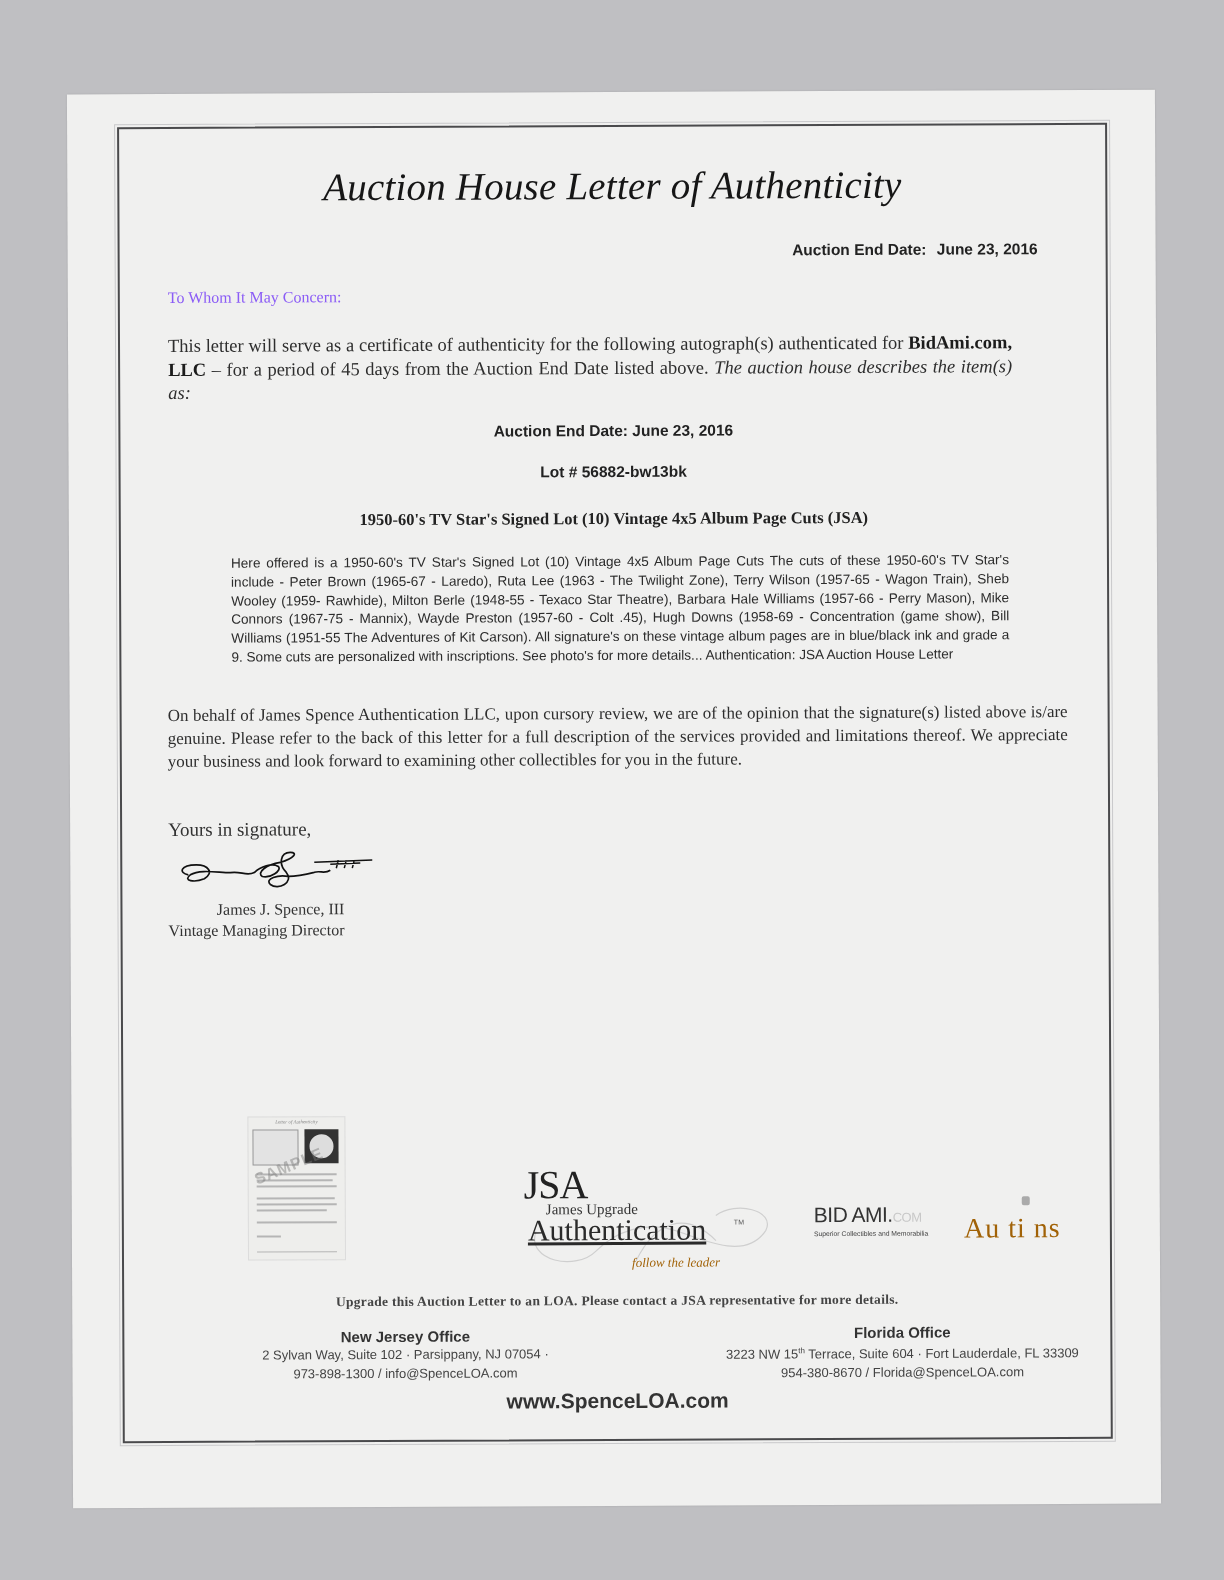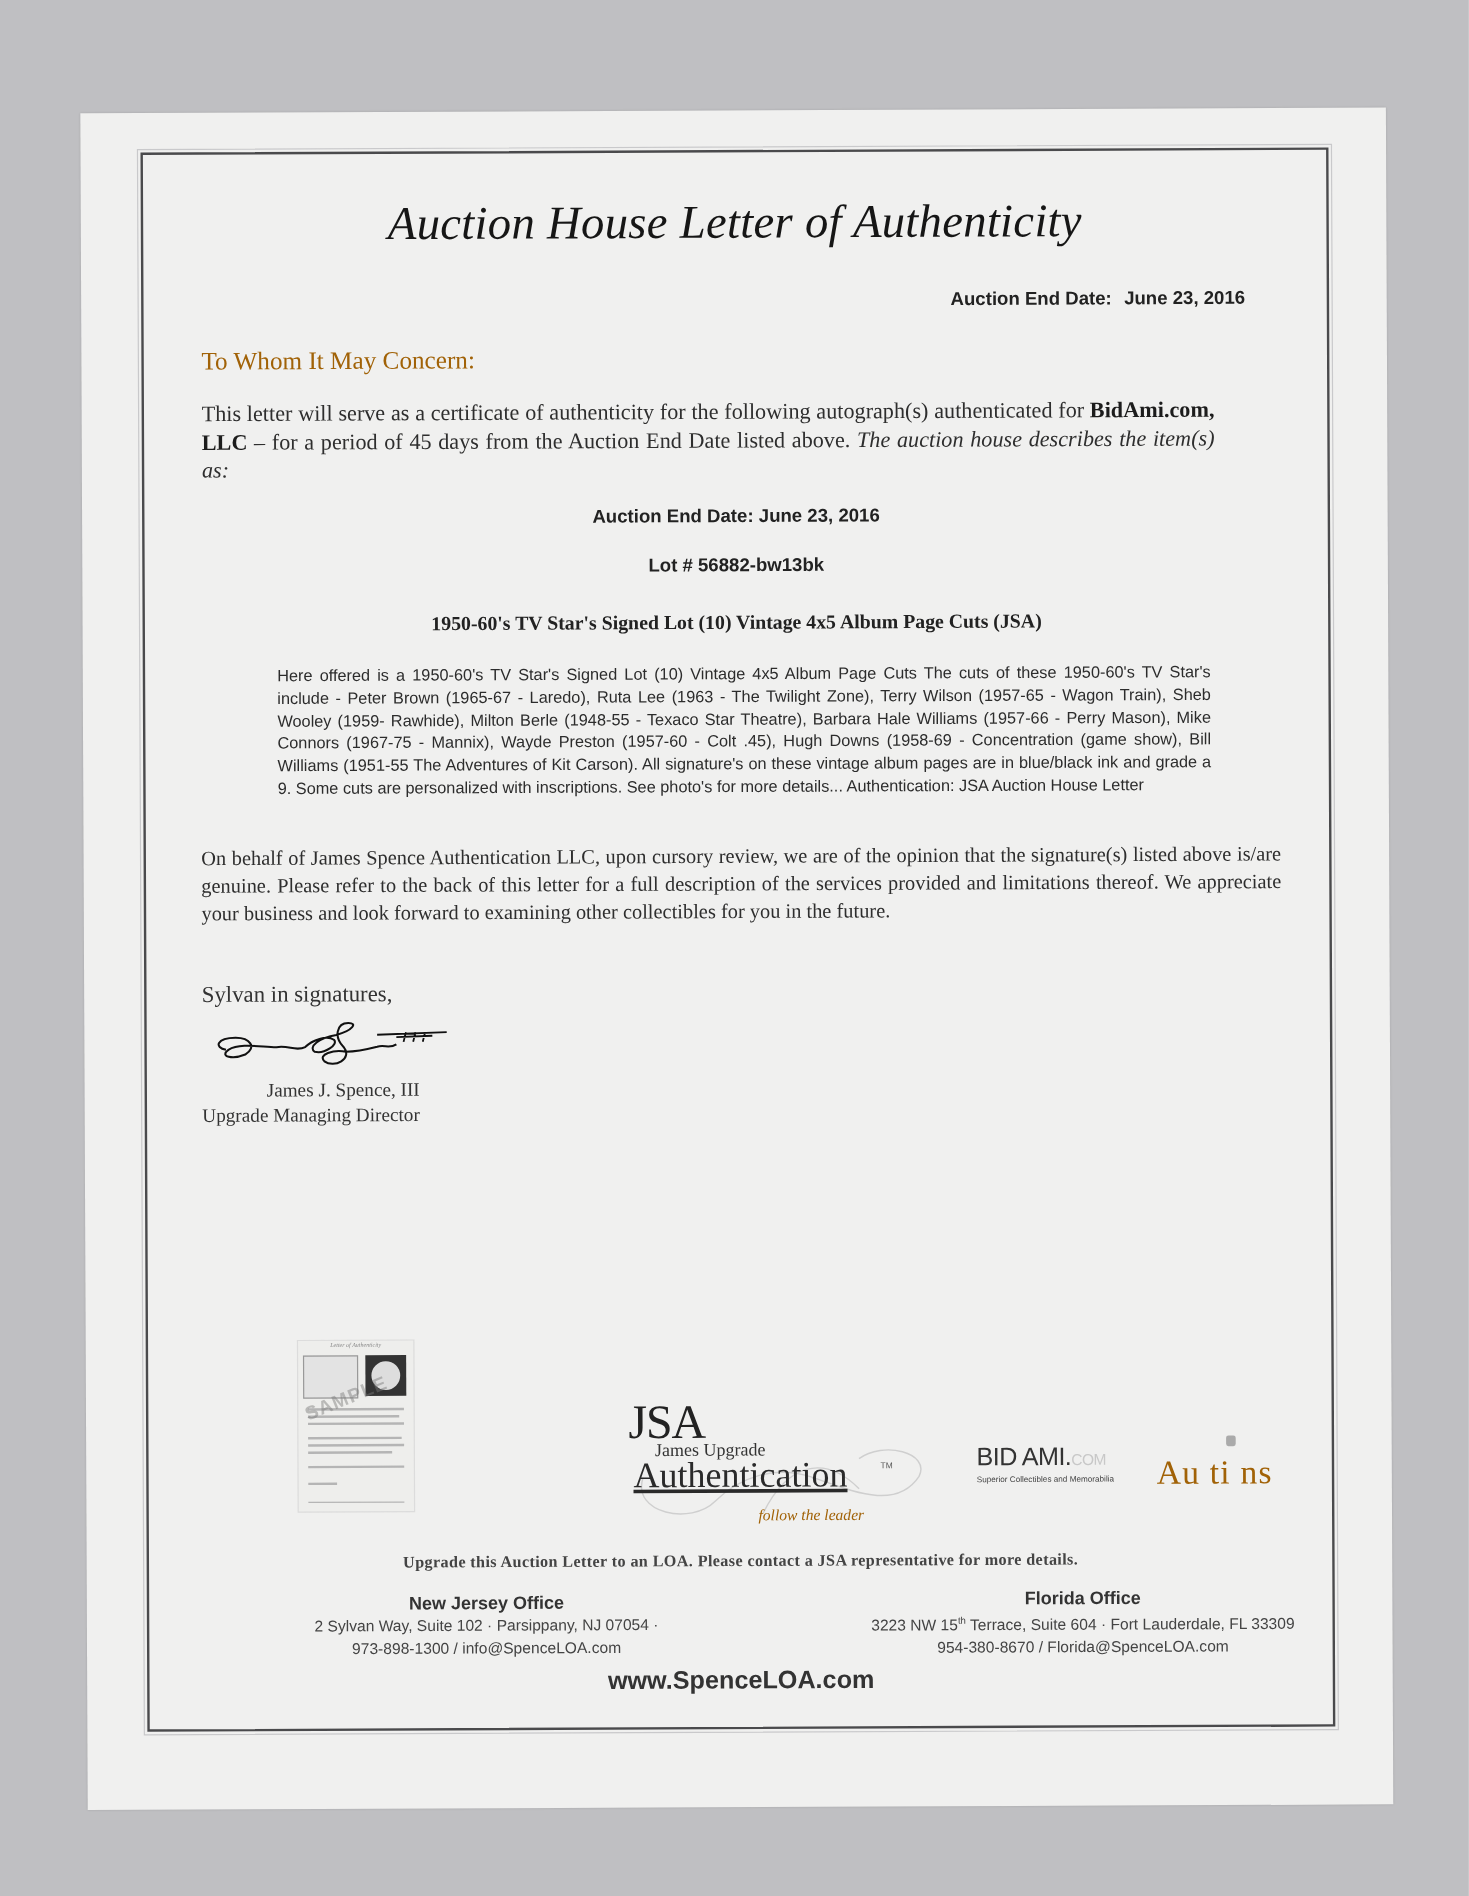--- a/index.html
+++ b/index.html
@@ -25,21 +25,21 @@
   }
   .abs { position:absolute; }
   .title {
     left:0; right:0; top:36px; text-align:center;
     font-family:"Liberation Serif", serif; font-style:italic;
     font-size:39px; color:#161616; letter-spacing:0.2px;
   }
   .sans-bold { font-family:"Liberation Sans", sans-serif; font-weight:bold; color:#222; }
   .end-date-top { right:68px; top:115px; font-size:15.5px; }
   .end-date-top .val { margin-left:6px; }
-  .salutation { left:48px; top:160px; font-size:21px; color:#a16207; }
+  .salutation { left:48px; top:160px; font-size:16px; color:#8b5cf6; }
   .intro { left:48px; top:206px; width:844px; font-size:18.5px; line-height:23.5px; color:#2e2e2e; text-align:justify; }
   .intro b { color:#1c1c1c; }
   .intro i { }
   .center-line { left:0; right:0; text-align:center; }
   .end-date-mid { top:295px; font-size:15.5px; }
   .lot { top:336px; font-size:15.5px; }
   .item-title { top:382px; font-size:16.5px; font-weight:bold; color:#222; }
   .desc {
     left:110px; top:426px; width:778px;
     font-family:"Liberation Sans", sans-serif; font-size:13.6px; line-height:18.8px;
@@ -106,30 +106,30 @@
     </div>
 
     <div class="abs center-line sans-bold lot">Lot # 56882-bw13bk</div>
 
     <div class="abs center-line item-title">1950-60's TV Star's Signed Lot (10) Vintage 4x5 Album Page Cuts (JSA)</div>
 
     <div class="abs desc">Here offered is a 1950-60's TV Star's Signed Lot (10) Vintage 4x5 Album Page Cuts The cuts of these 1950-60's TV Star's include - Peter Brown (1965-67 - Laredo), Ruta Lee (1963 - The Twilight Zone), Terry Wilson (1957-65 - Wagon Train), Sheb Wooley (1959- Rawhide), Milton Berle (1948-55 - Texaco Star Theatre), Barbara Hale Williams (1957-66 - Perry Mason), Mike Connors (1967-75 - Mannix), Wayde Preston (1957-60 - Colt .45), Hugh Downs (1958-69 - Concentration (game show), Bill Williams (1951-55 The Adventures of Kit Carson). All signature's on these vintage album pages are in blue/black ink and grade a 9. Some cuts are personalized with inscriptions. See photo's for more details... Authentication: JSA Auction House Letter</div>
 
     <div class="abs opinion">On behalf of James Spence Authentication LLC, upon cursory review, we are of the opinion that the signature(s) listed above is/are genuine.  Please refer to the back of this letter for a full description of the services provided and limitations thereof.  We appreciate your business and look forward to examining other collectibles for you in the future.</div>
 
-    <div class="abs closing">Sylvan in signatures,</div>
+    <div class="abs closing">Yours in signature,</div>
 
     <svg class="abs signature" viewBox="0 0 200 44">
       <path d="M14 24 C4 22 6 14 22 14 C34 14 40 22 30 28 C20 32 8 30 16 24 C26 18 44 22 56 22 C66 20 72 26 80 22 C86 16 98 12 104 16 C108 20 96 28 88 26 C82 22 92 14 106 12 C120 8 124 2 116 2 C106 2 104 14 112 22 C120 32 104 40 96 34 C90 28 104 24 114 26 C124 26 132 24 140 22 C146 20 150 24 156 20" fill="none" stroke="#111" stroke-width="1.7"></path>
       <path d="M140 12 L198 10 M156 14 L186 13 M164 10 L162 18 M172 10 L170 18 M180 10 L178 18" fill="none" stroke="#111" stroke-width="1.5"></path>
     </svg>
 
     <div class="abs signer">
       <div>James J. Spence, III</div>
-      <div>Upgrade Managing Director</div>
+      <div>Vintage Managing Director</div>
     </div>
 
     <div class="abs thumb">
       <div class="t-title">Letter of Authenticity</div>
       <div class="t-box"></div>
       <div class="t-ball"></div>
       <div class="t-line" style="top:56px;width:80px"></div>
       <div class="t-line" style="top:62px;width:76px"></div>
       <div class="t-line" style="top:68px;width:80px"></div>
       <div class="t-line" style="top:80px;width:78px"></div>

